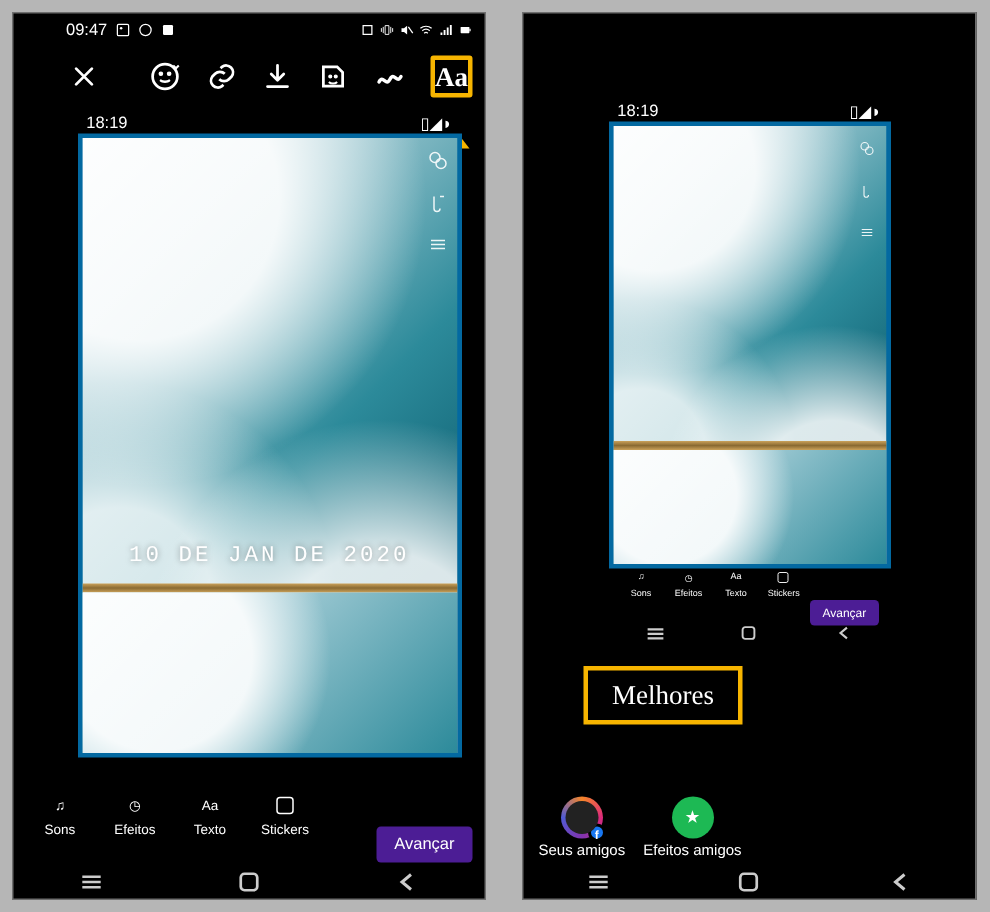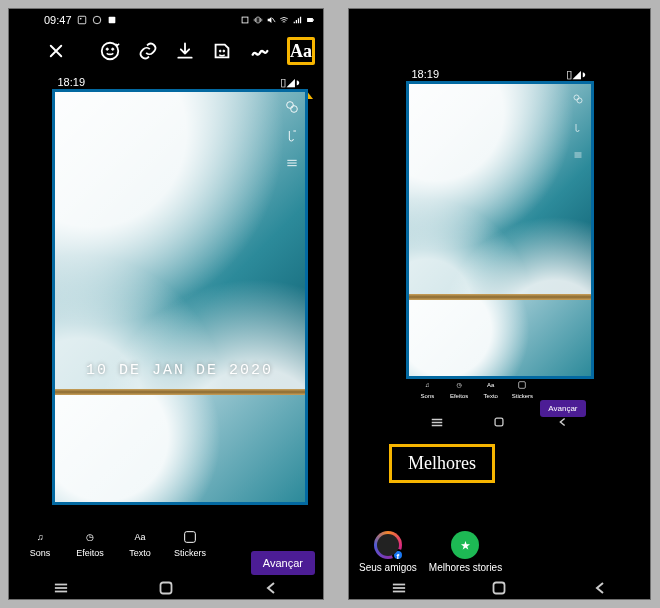--- a/index.html
+++ b/index.html
@@ -336,21 +336,21 @@
     <div class="share-row">
       <div class="share-item">
         <div class="circ story">
             <div class="av"></div>
             <div class="badge">f</div>
           </div>
         <span>Seus amigos</span>
       </div>
       <div class="share-item">
         <div class="circ friends">★</div>
-        <span>Melhores stories</span>
+        <span>Efeitos amigos</span>
       </div>
     </div>
 
     <div class="nav-bar">
       <div class="nb">
           <svg width="16" height="12" viewBox="0 0 16 12">
             <line x1="1" y1="2" x2="15" y2="2" stroke="#ccc" stroke-width="2"></line>
             <line x1="1" y1="6" x2="15" y2="6" stroke="#ccc" stroke-width="2"></line>
             <line x1="1" y1="10" x2="15" y2="10" stroke="#ccc" stroke-width="2"></line>
           </svg>

